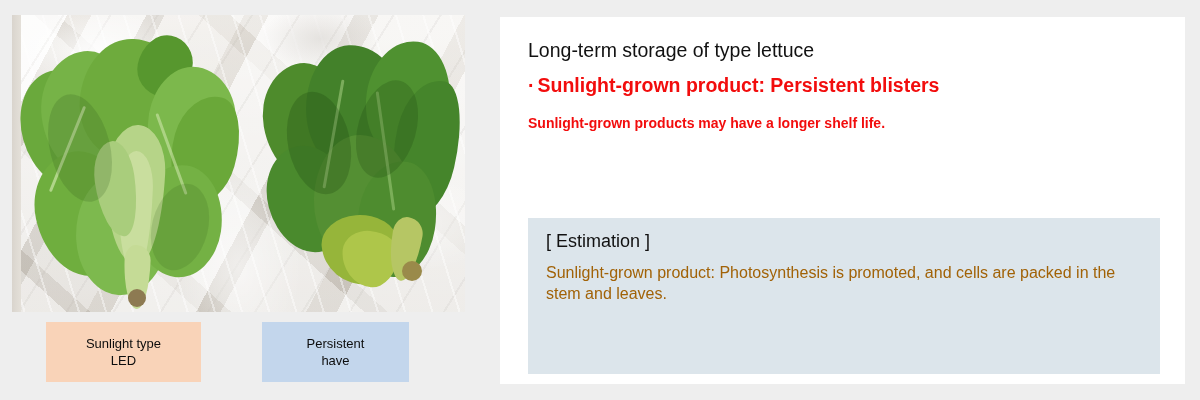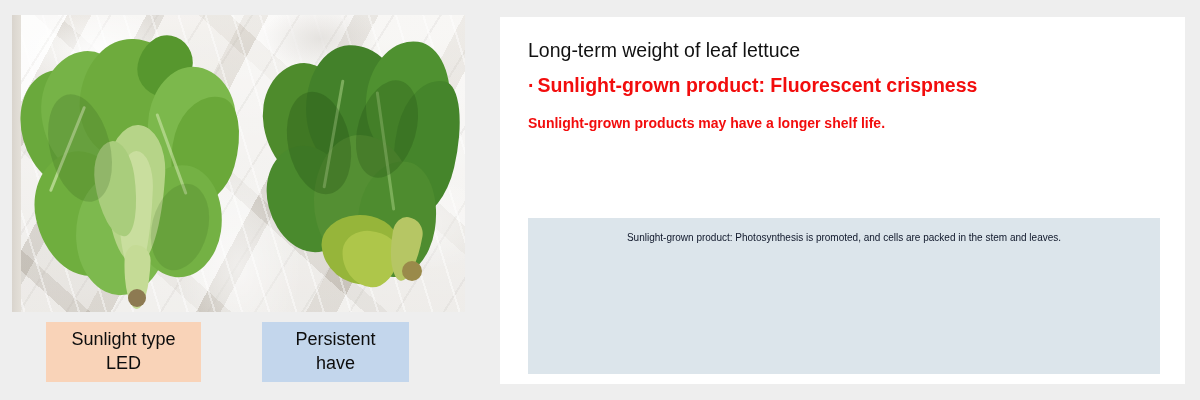--- a/index.html
+++ b/index.html
@@ -77,21 +77,21 @@
     width: 453px; height: 60px;
   }
   .caption-box {
     position: absolute;
     top: 0;
     height: 60px;
     display: flex;
     align-items: center;
     justify-content: center;
     text-align: center;
-    font-size: 18px;
+    font-size: 13px;
     line-height: 1.32;
     color: #0d0d0d;
   }
   #caption-sunlight {
     left: 34px;
     width: 155px;
     background: #f9d3b8;
   }
   #caption-fluorescent {
     left: 250px;
@@ -142,25 +142,24 @@
     background: #dce5eb;
     box-sizing: border-box;
     padding: 13px 18px 0 18px;
   }
   .est-title {
     font-size: 18px;
     color: #111111;
     margin-bottom: 10px;
   }
   .est-para {
-    font-size: 10px;
+    font-size: 16px;
     line-height: 1.34;
-    color: #0f172a;
+    color: #a16207;
     margin-bottom: 11px;
-    text-align: center;
   }
 </style>
 </head>
 <body>
 
 <div id="root">
 
   <div id="left-panel">
 
     <div id="photo">
@@ -225,28 +224,29 @@
           <span>Persistent</span><br>
           <span>have</span>
         </div>
       </div>
     </div>
   </div>
 
   <div id="right-panel">
     <div id="text-stack">
 
-      <div class="line-title">Long-term weight of leaf lettuce</div>
+      <div class="line-title">Long-term storage of type lettuce</div>
 
       <div class="bullet-line bullet-red">
-        <span class="dot">·</span><span>Sunlight-grown product: Fluorescent crispness</span>
+        <span class="dot">·</span><span>Sunlight-grown product: Persistent blisters</span>
       </div>
 
 
       <div class="headline-red">Sunlight-grown products may have a longer shelf life.</div>
     </div>
 
     <div id="estimation-box">
+      <div class="est-title">[ Estimation ]</div>
       <div class="est-para">Sunlight-grown product: Photosynthesis is promoted, and cells are packed in the stem and leaves.</div>
     </div>
   </div>
 
 </div>
 
 </body></html>

